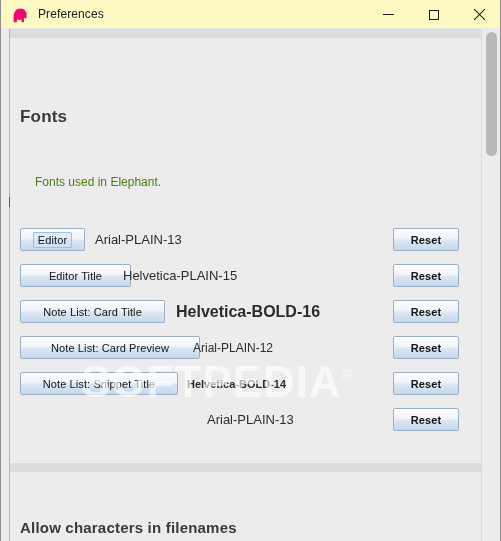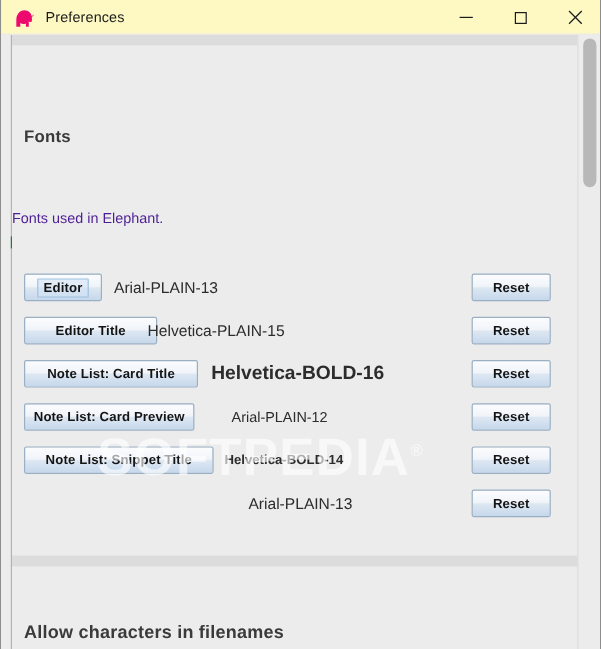--- a/index.html
+++ b/index.html
@@ -124,30 +124,30 @@
     position: absolute;
     left: 9px; top: 9px;
     width: 472px; height: 503px;
     background: #ececec;
     overflow: hidden;
   }
 
   #section-fonts-title {
     position: absolute;
     left: 10px; top: 58px;
-    font-size: 14px;
+    font-size: 17px;
     font-weight: bold;
     color: #3a3a3a;
     letter-spacing: .2px;
   }
   #section-fonts-desc {
     position: absolute;
-    left: 0; top: 125px;
+    left: 25px; top: 125px;
     font-size: 12px;
-    color: #4c1d95;
+    color: #4d7c0f;
   }
 
   
   #font-rows {
     position: absolute;
     left: 0; top: 186px;
     width: 472px;
   }
   .font-row {
     position: relative;
@@ -157,21 +157,21 @@
     position: absolute;
     left: 10px;
     top: 4px;
     height: 23px;
     box-sizing: border-box;
     border: 1px solid #9aafc4;
     border-radius: 2px;
     background: linear-gradient(to bottom, #fbfcfe 0%, #f0f4f9 46%, #dde7f2 52%, #c6d8ec 100%);
     color: #141414;
     font-size: 11px;
-    font-weight: bold;
+    font-weight: normal;
     display: flex;
     align-items: center;
     justify-content: center;
     padding: 0 24px;
     white-space: nowrap;
     letter-spacing: .1px;
   }
   .font-btn.focused .focus-ring {
     border: 1px solid #9ec1e0;
     background: rgba(210,228,245,.55);
@@ -314,21 +314,21 @@
           <div class="font-row">
             <div class="font-btn" style="width: 145px;">
               <span class="focus-ring">Note List: Card Title</span>
             </div>
             <div class="font-value" style="left: 166px; font-size: 16px; font-weight: bold;">Helvetica-BOLD-16</div>
             <div class="reset-btn">
               <span>Reset</span>
             </div>
           </div>
           <div class="font-row">
-            <div class="font-btn" style="width: 142px; text-align: center;">
+            <div class="font-btn" style="width: 180px; text-align: center;">
               <span class="focus-ring">Note List: Card Preview</span>
             </div>
             <div class="font-value" style="left: 183px; font-size: 12px; font-weight: normal;">Arial-PLAIN-12</div>
             <div class="reset-btn">
               <span>Reset</span>
             </div>
           </div>
           <div class="font-row">
             <div class="font-btn" style="width: 158px;">
               <span class="focus-ring">Note List: Snippet Title</span>

